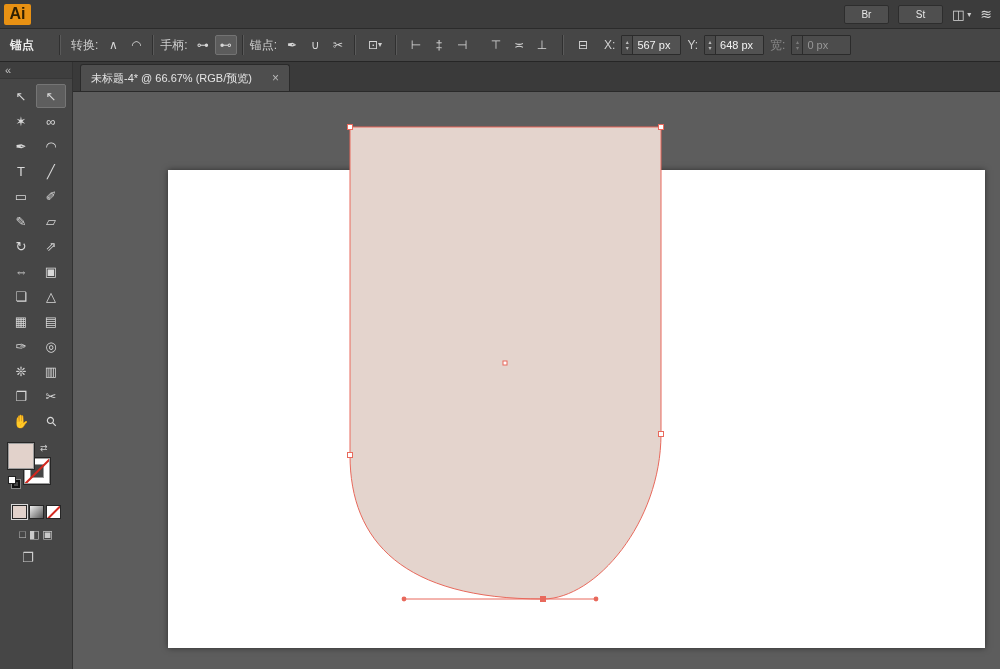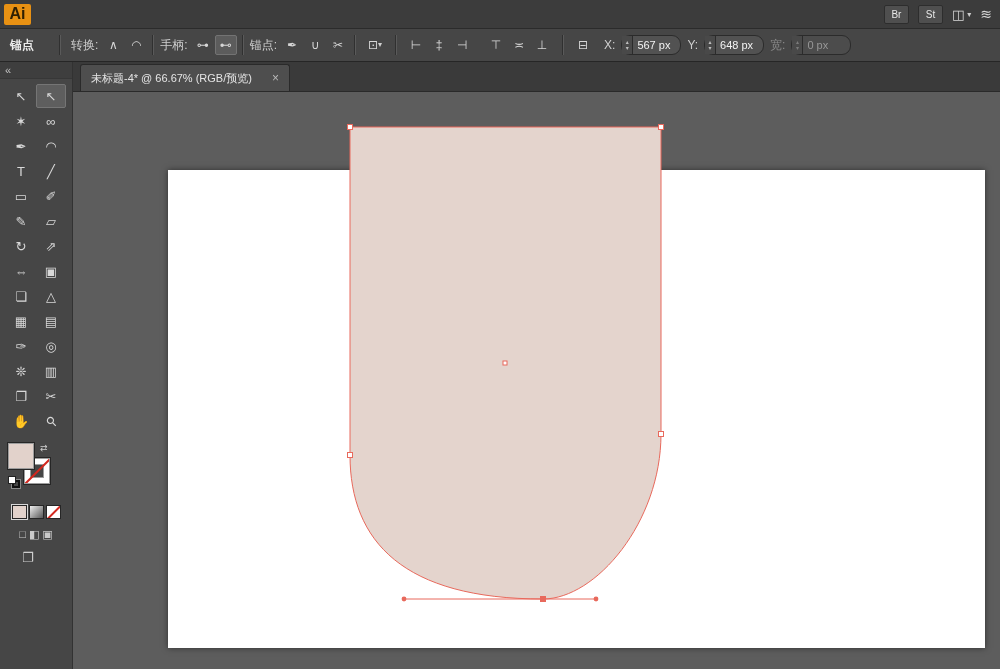--- a/index.html
+++ b/index.html
@@ -5,37 +5,37 @@
   *{box-sizing:border-box;margin:0;padding:0}
   html,body{width:1000px;height:669px;overflow:hidden}
   body{font-family:"Liberation Sans","DejaVu Sans",sans-serif;background:#222;font-size:12px}
   .app{width:1000px;height:669px;display:flex;flex-direction:column;background:#414141;color:#dcdcdc;overflow:hidden}
 
   
   .menubar{height:29px;background:#3c3c3c;display:flex;align-items:center;gap:1px;padding:0 8px 0 4px;border-bottom:1px solid #2b2b2b;flex:none}
   .logo{width:27px;height:21px;background:#e89113;color:#2f1f02;font-weight:bold;font-size:16px;display:flex;align-items:center;justify-content:center;border-radius:2px;margin-right:10px}
   .menu-item{padding:5px 9px;cursor:default;white-space:nowrap;color:#e2e2e2}
   .menubar-right{margin-left:auto;display:flex;align-items:center;gap:9px}
-  .mb-btn{background:#4f4f4f;border:1px solid #2d2d2d;color:#e8e8e8;font-size:10px;width:25px;height:19px;border-radius:2px;font-family:inherit}
+  .mb-btn{background:#4f4f4f;border:1px solid #2d2d2d;color:#e8e8e8;font-size:10px;width:45px;height:19px;border-radius:2px;font-family:inherit}
   .ws{display:flex;align-items:center;gap:3px;cursor:default}
   .ws-grid{font-size:13px;color:#d8d8d8;line-height:1}
   .caret{font-size:8px;color:#cfcfcf}
   .gesture{font-size:14px;color:#d8d8d8}
 
   
   .controlbar{height:33px;background:#464646;border-bottom:1px solid #262626;display:flex;align-items:center;padding:0 10px;gap:4px;flex:none;white-space:nowrap}
   .panel-label{font-weight:bold;color:#ececec;margin-right:16px}
   .sep{width:1px;height:20px;background:#303030;box-shadow:1px 0 0 #5a5a5a;margin:0 5px;flex:none}
   .cb-group{display:flex;align-items:center;gap:1px}
   .cb-label{color:#cfcfcf;margin:0 3px 0 2px}
   .icon-btn{width:22px;height:20px;display:flex;align-items:center;justify-content:center;color:#d6d6d6;font-size:12px;line-height:1;border:1px solid transparent;border-radius:2px;background:transparent;font-family:inherit;cursor:default}
   .icon-btn.active{background:#5c5c5c;border-color:#737373}
   .align-group{display:flex;align-items:center;gap:1px}
   .field-group{display:flex;align-items:center;gap:3px;margin-left:4px}
-  .field{display:flex;align-items:center;background:#525252;border:1px solid #2b2b2b;height:20px;border-radius:9px}
+  .field{display:flex;align-items:center;background:#525252;border:1px solid #2b2b2b;height:20px;border-radius:1px}
   .stepper{display:flex;flex-direction:column;justify-content:center;width:11px;align-self:stretch;border-right:1px solid #2b2b2b;background:#494949}
   .stepper span{font-size:6px;line-height:6px;text-align:center;color:#bdbdbd}
   .field input{width:47px;background:transparent;border:none;outline:none;color:#f2f2f2;font-size:11px;padding:0 4px;font-family:inherit}
   .field-group.dim .cb-label{color:#8b8b8b}
   .field-group.dim input{color:#979797}
   .field-group.dim .stepper span{color:#7a7a7a}
   .field-group.dim .field{background:#4c4c4c}
 
   
   .workspace{flex:1;display:flex;min-height:0}

